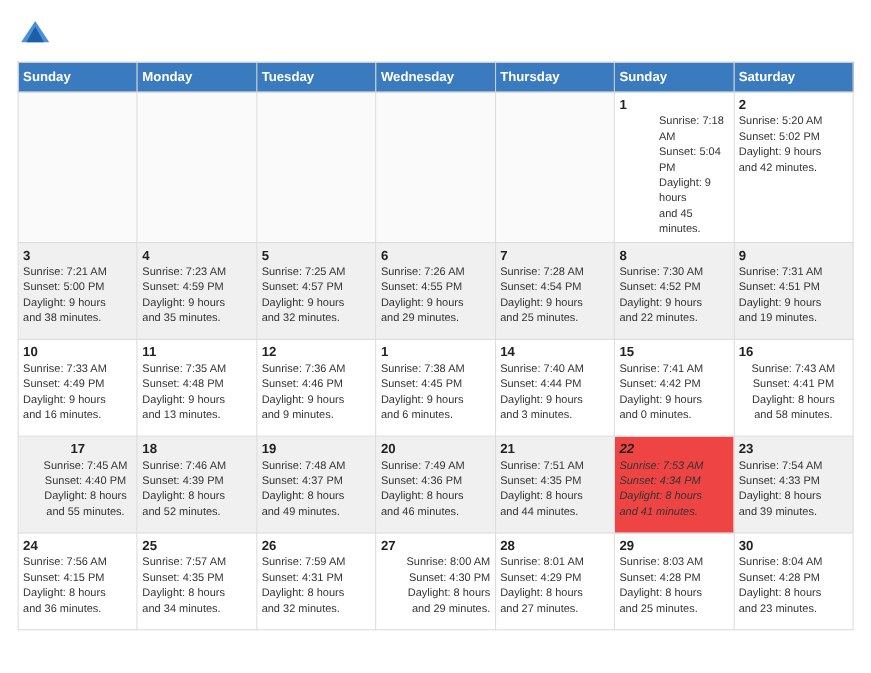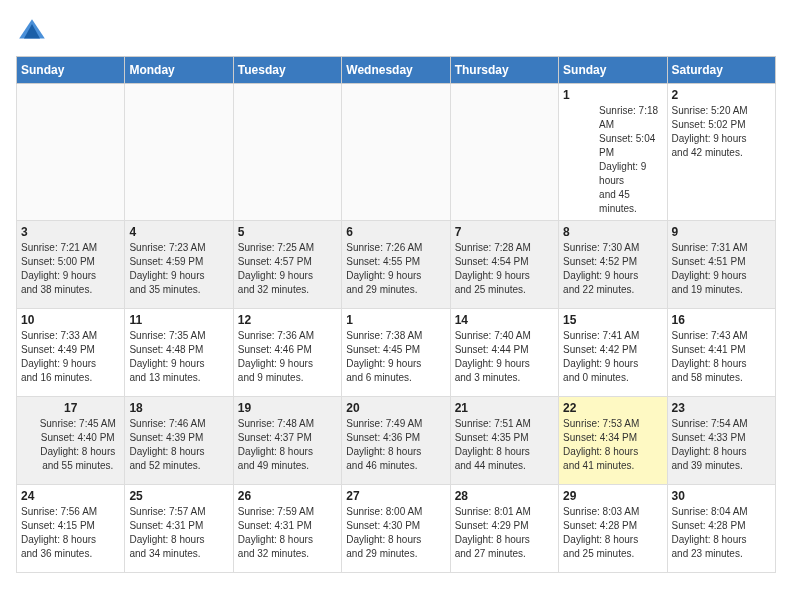--- a/index.html
+++ b/index.html
@@ -230,21 +230,21 @@
         </td>
         <td>
           <span class="day-number">15</span>
           <div class="day-info" style="white-space: pre-line;">Sunrise: 7:41 AM
 Sunset: 4:42 PM
 Daylight: 9 hours
 and 0 minutes.</div>
         </td>
         <td>
           <span class="day-number">16</span>
-          <div class="day-info" style="white-space: pre-line;">Sunrise: 7:43 AM
+          <div class="day-info" style="white-space: pre-line; text-align: center;">Sunrise: 7:43 AM
 Sunset: 4:41 PM
 Daylight: 8 hours
 and 58 minutes.</div>
         </td>
       </tr>
       <tr>
         <td style="background: rgb(240, 240, 240); text-align: center;">
           <span class="day-number">17</span>
           <div class="day-info" style="white-space: pre-line; margin-left: 14px;">Sunrise: 7:45 AM
 Sunset: 4:40 PM
@@ -272,21 +272,21 @@
 Daylight: 8 hours
 and 46 minutes.</div>
         </td>
         <td style="background: rgb(240, 240, 240);">
           <span class="day-number">21</span>
           <div class="day-info" style="white-space: pre-line;">Sunrise: 7:51 AM
 Sunset: 4:35 PM
 Daylight: 8 hours
 and 44 minutes.</div>
         </td>
-        <td style="background: #fef9c3;">
+        <td style="background: #ef4444; font-style: italic;">
           <span class="day-number">22</span>
           <div class="day-info" style="white-space: pre-line;">Sunrise: 7:53 AM
 Sunset: 4:34 PM
 Daylight: 8 hours
 and 41 minutes.</div>
         </td>
         <td style="background: rgb(240, 240, 240);">
           <span class="day-number">23</span>
           <div class="day-info" style="white-space: pre-line;">Sunrise: 7:54 AM
 Sunset: 4:33 PM
@@ -298,34 +298,34 @@
         <td>
           <span class="day-number">24</span>
           <div class="day-info" style="white-space: pre-line;">Sunrise: 7:56 AM
 Sunset: 4:15 PM
 Daylight: 8 hours
 and 36 minutes.</div>
         </td>
         <td>
           <span class="day-number">25</span>
           <div class="day-info" style="white-space: pre-line;">Sunrise: 7:57 AM
-Sunset: 4:31 PM
+Sunset: 4:35 PM
 Daylight: 8 hours
 and 34 minutes.</div>
         </td>
         <td>
           <span class="day-number">26</span>
           <div class="day-info" style="white-space: pre-line;">Sunrise: 7:59 AM
 Sunset: 4:31 PM
 Daylight: 8 hours
 and 32 minutes.</div>
         </td>
         <td>
           <span class="day-number">27</span>
-          <div class="day-info" style="white-space: pre-line;">Sunrise: 8:00 AM
+          <div class="day-info" style="white-space: pre-line; text-align: right;">Sunrise: 8:00 AM
 Sunset: 4:30 PM
 Daylight: 8 hours
 and 29 minutes.</div>
         </td>
         <td>
           <span class="day-number">28</span>
           <div class="day-info" style="white-space: pre-line;">Sunrise: 8:01 AM
 Sunset: 4:29 PM
 Daylight: 8 hours
 and 27 minutes.</div>

